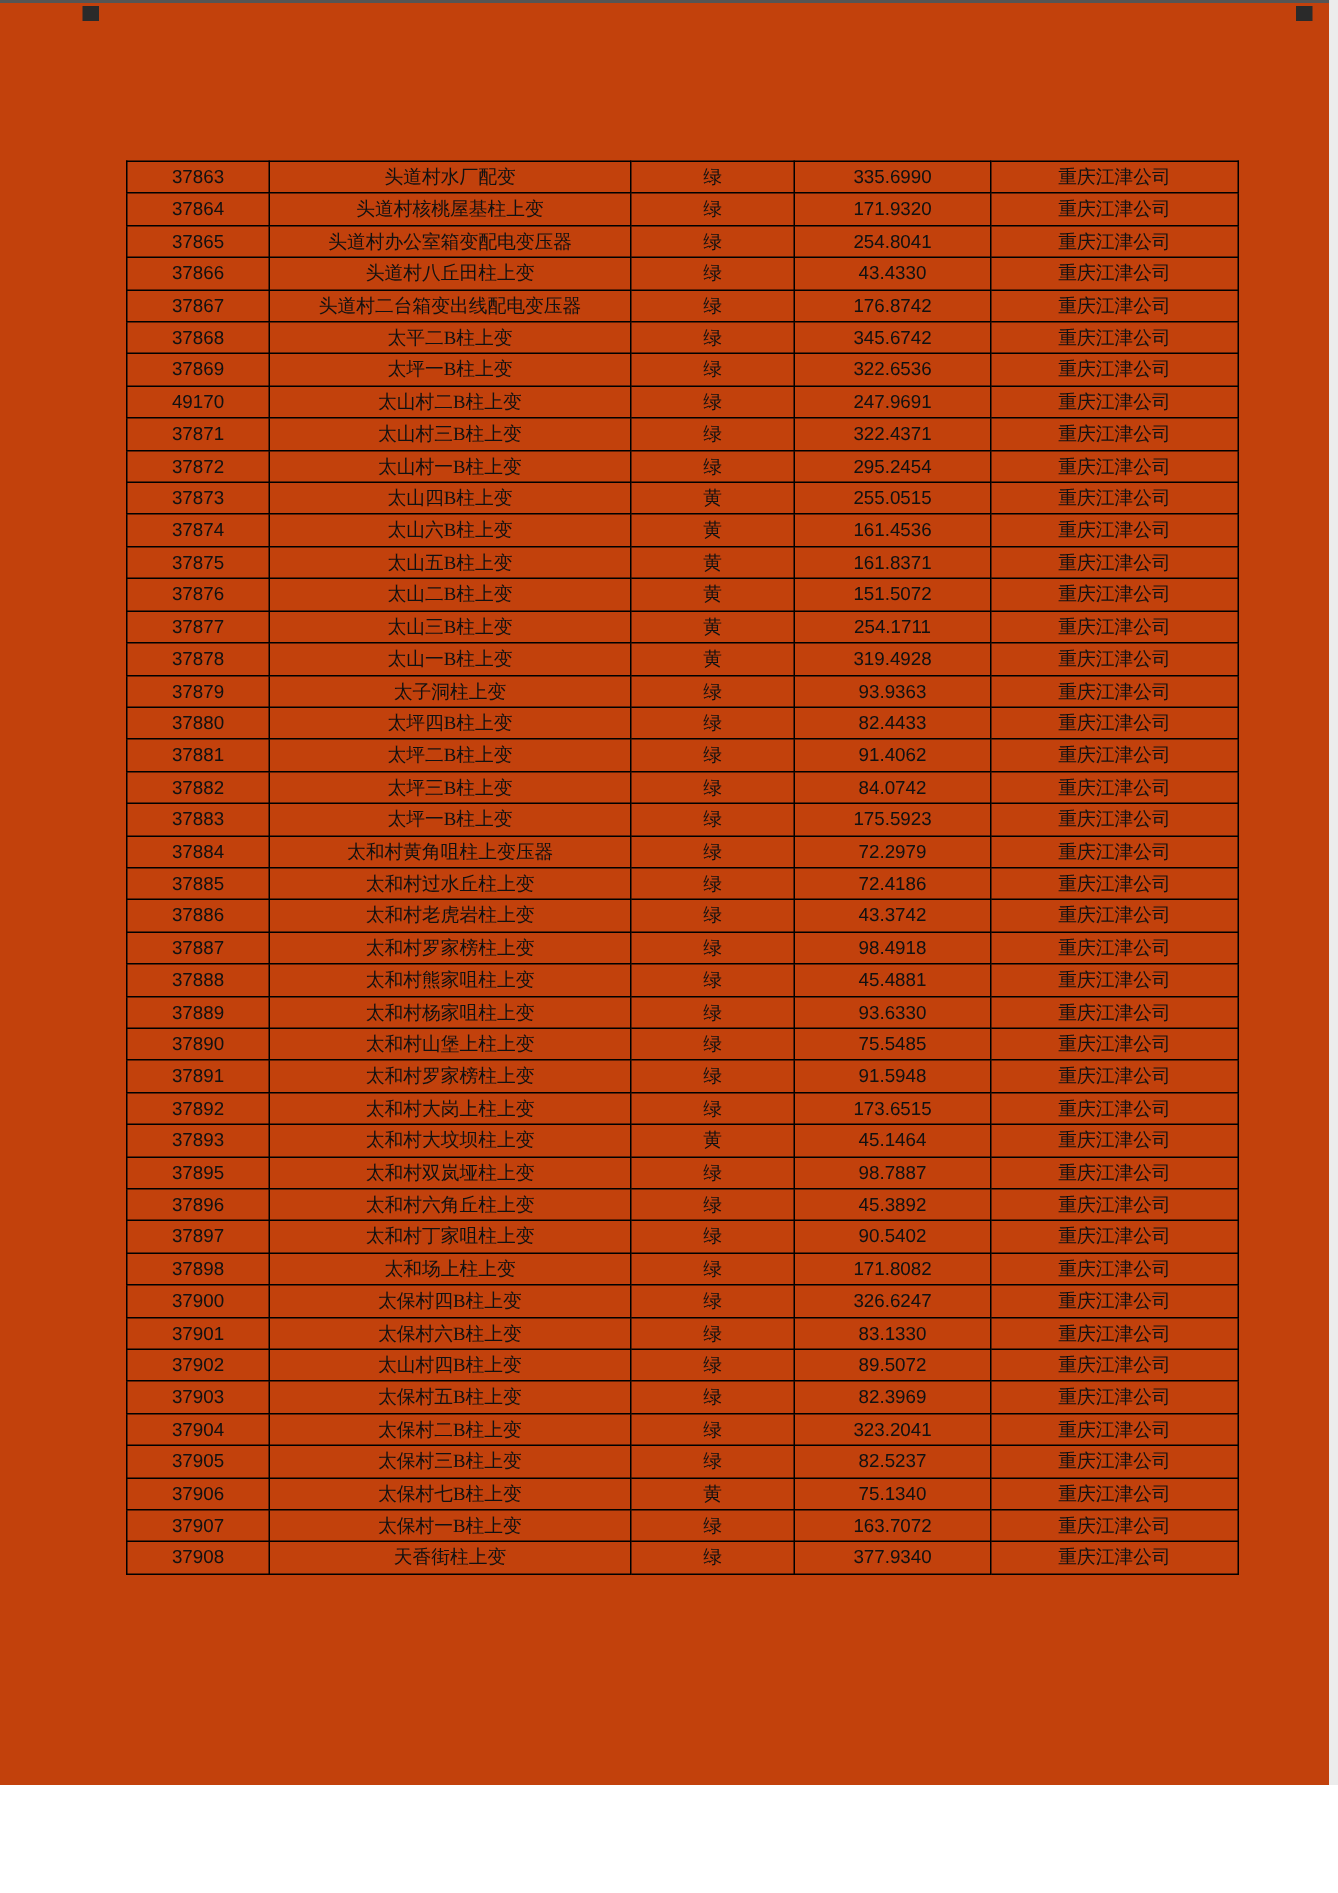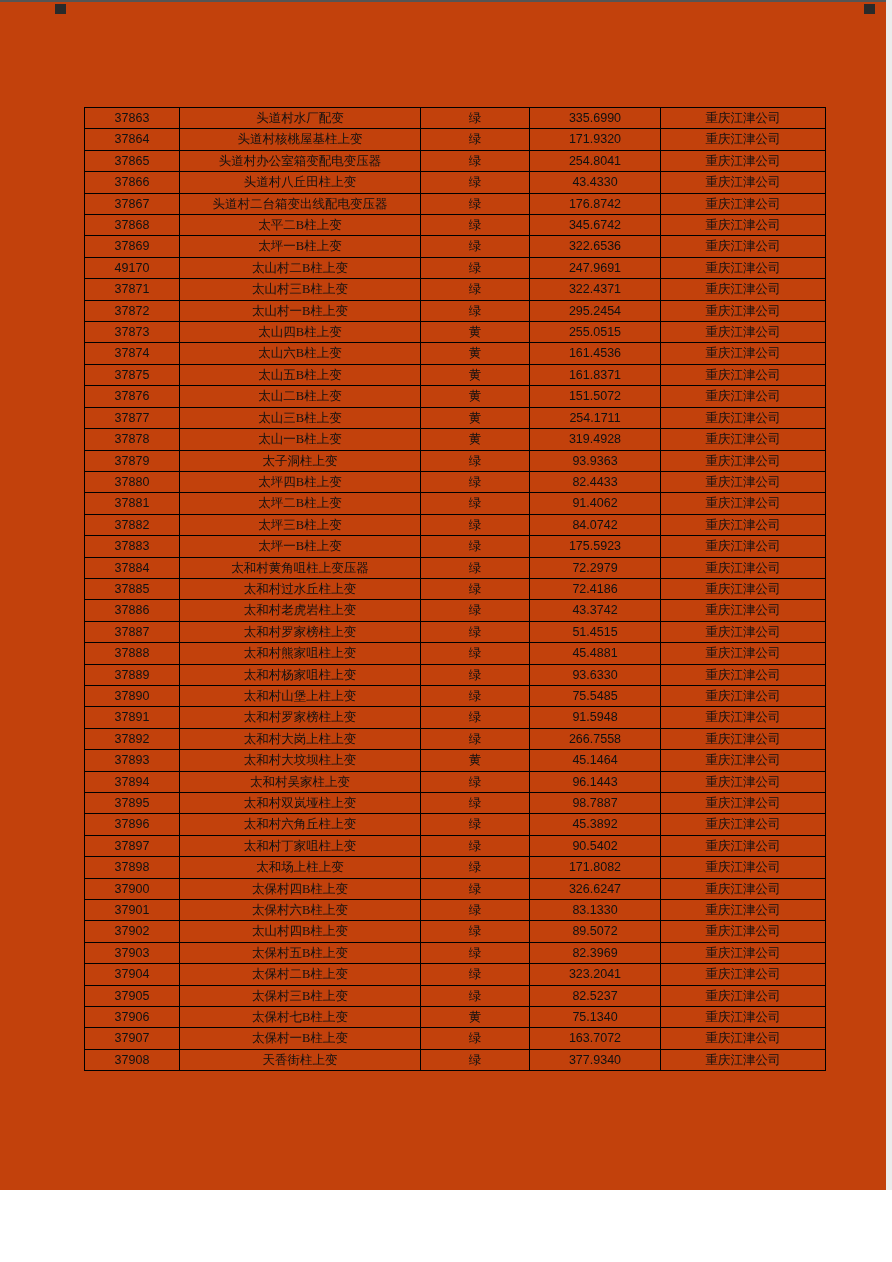--- a/index.html
+++ b/index.html
@@ -240,21 +240,21 @@
           <td class="col-0">37886</td>
           <td class="col-1">太和村老虎岩柱上变</td>
           <td class="col-2">绿</td>
           <td class="col-3">43.3742</td>
           <td class="col-4">重庆江津公司</td>
         </tr>
         <tr>
           <td class="col-0">37887</td>
           <td class="col-1">太和村罗家榜柱上变</td>
           <td class="col-2">绿</td>
-          <td class="col-3">51.4515</td>
+          <td class="col-3">98.4918</td>
           <td class="col-4">重庆江津公司</td>
         </tr>
         <tr>
           <td class="col-0">37888</td>
           <td class="col-1">太和村熊家咀柱上变</td>
           <td class="col-2">绿</td>
           <td class="col-3">45.4881</td>
           <td class="col-4">重庆江津公司</td>
         </tr>
         <tr>
@@ -275,35 +275,28 @@
           <td class="col-0">37891</td>
           <td class="col-1">太和村罗家榜柱上变</td>
           <td class="col-2">绿</td>
           <td class="col-3">91.5948</td>
           <td class="col-4">重庆江津公司</td>
         </tr>
         <tr>
           <td class="col-0">37892</td>
           <td class="col-1">太和村大岗上柱上变</td>
           <td class="col-2">绿</td>
-          <td class="col-3">266.7558</td>
+          <td class="col-3">173.6515</td>
           <td class="col-4">重庆江津公司</td>
         </tr>
         <tr>
           <td class="col-0">37893</td>
           <td class="col-1">太和村大坟坝柱上变</td>
           <td class="col-2">黄</td>
           <td class="col-3">45.1464</td>
-          <td class="col-4">重庆江津公司</td>
-        </tr>
-        <tr>
-          <td class="col-0">37894</td>
-          <td class="col-1">太和村吴家柱上变</td>
-          <td class="col-2">绿</td>
-          <td class="col-3">96.1443</td>
           <td class="col-4">重庆江津公司</td>
         </tr>
         <tr>
           <td class="col-0">37895</td>
           <td class="col-1">太和村双岚垭柱上变</td>
           <td class="col-2">绿</td>
           <td class="col-3">98.7887</td>
           <td class="col-4">重庆江津公司</td>
         </tr>
         <tr>

